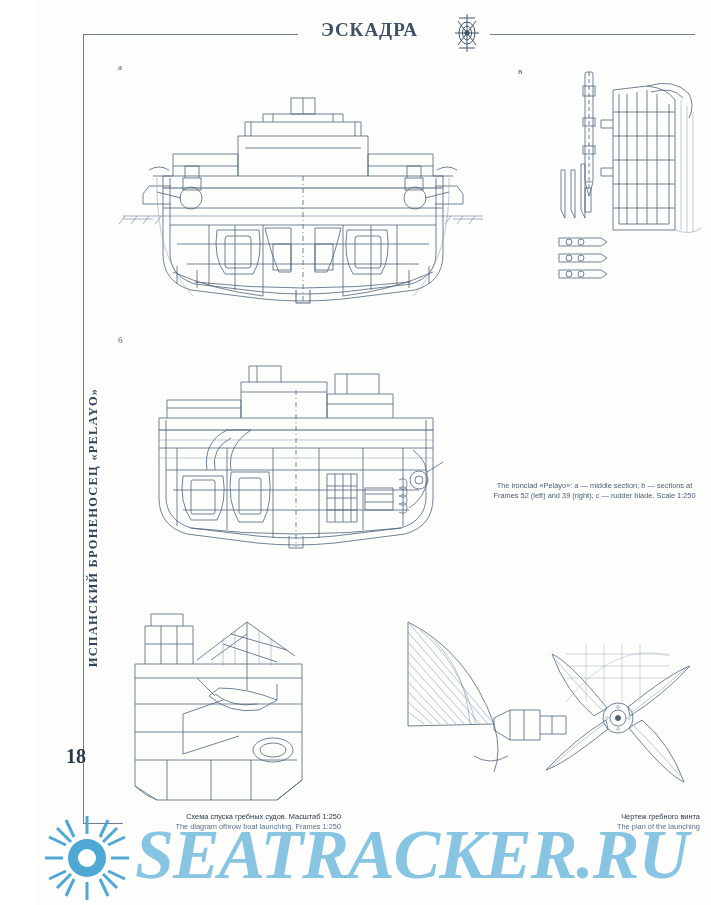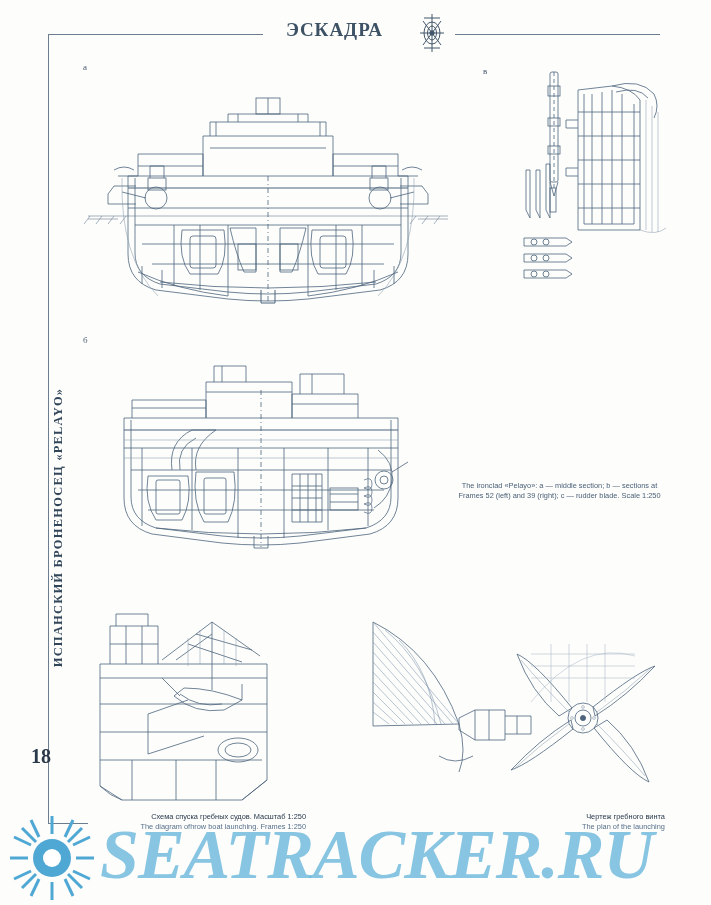--- a/index.html
+++ b/index.html
@@ -13,20 +13,21 @@
     position: relative;
     overflow: hidden;
     font-family: "Liberation Sans", sans-serif;
     color: #2b3a4a;
   }
 
   .page {
     position: absolute;
     inset: 0;
     background: #fdfdfc;
+    margin-left: 35px;
   }
 
   
   .header-rule {
     position: absolute;
     left: 48px;
     top: 34px;
     width: 215px;
     height: 1px;
     background: #6b7d8f;

